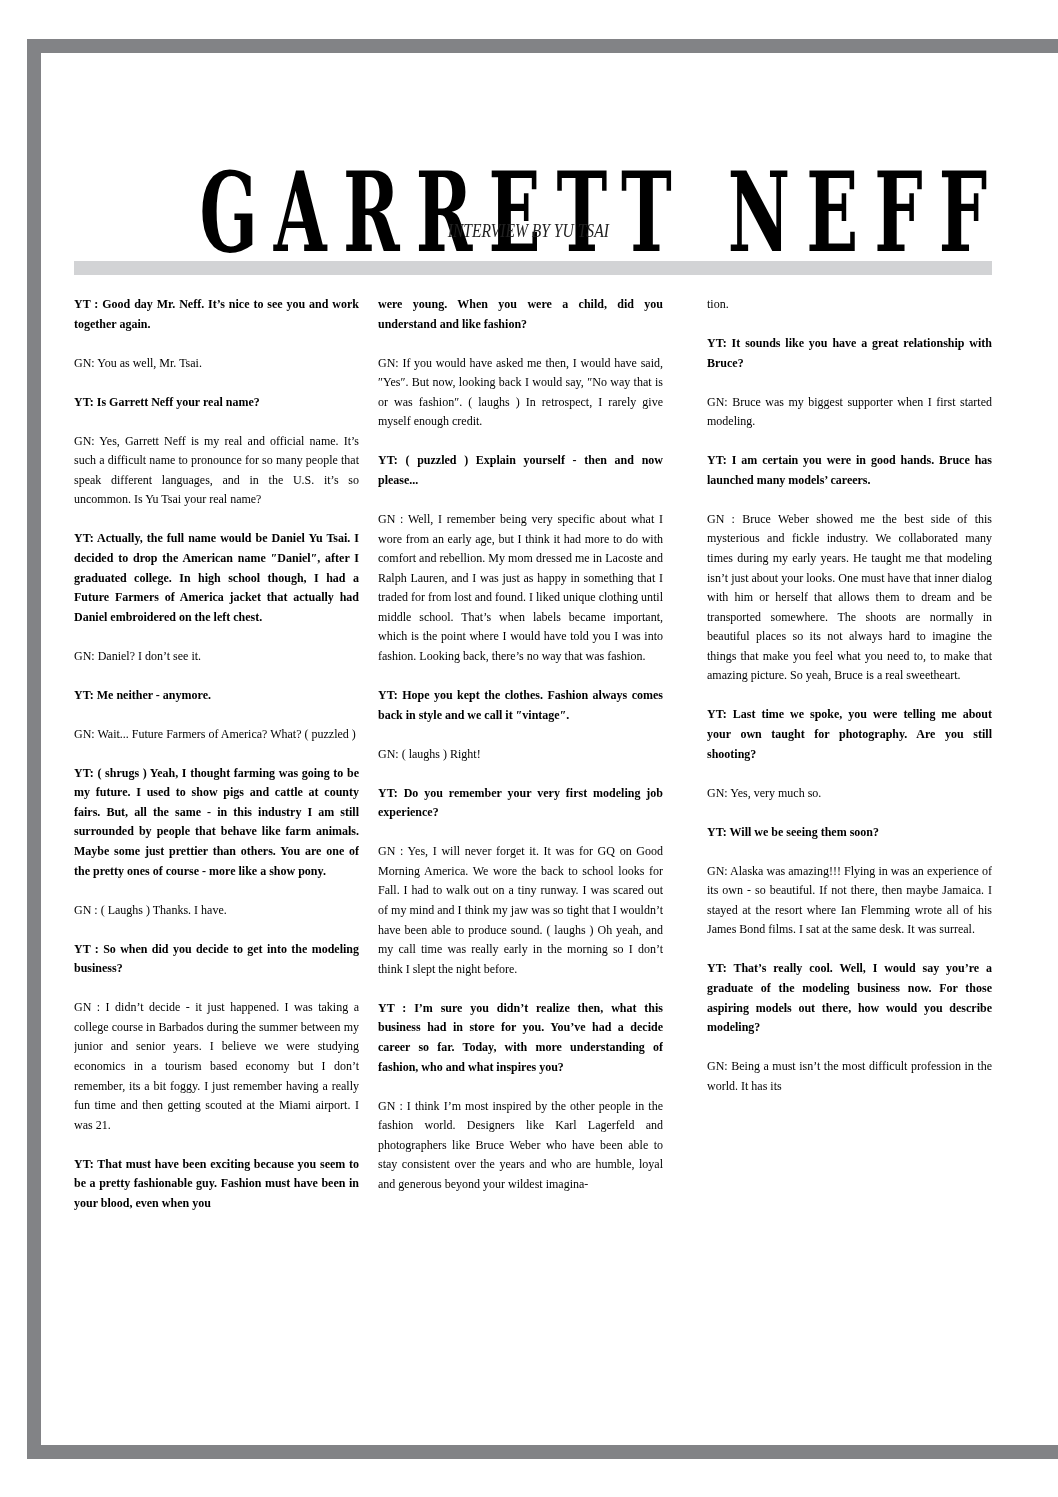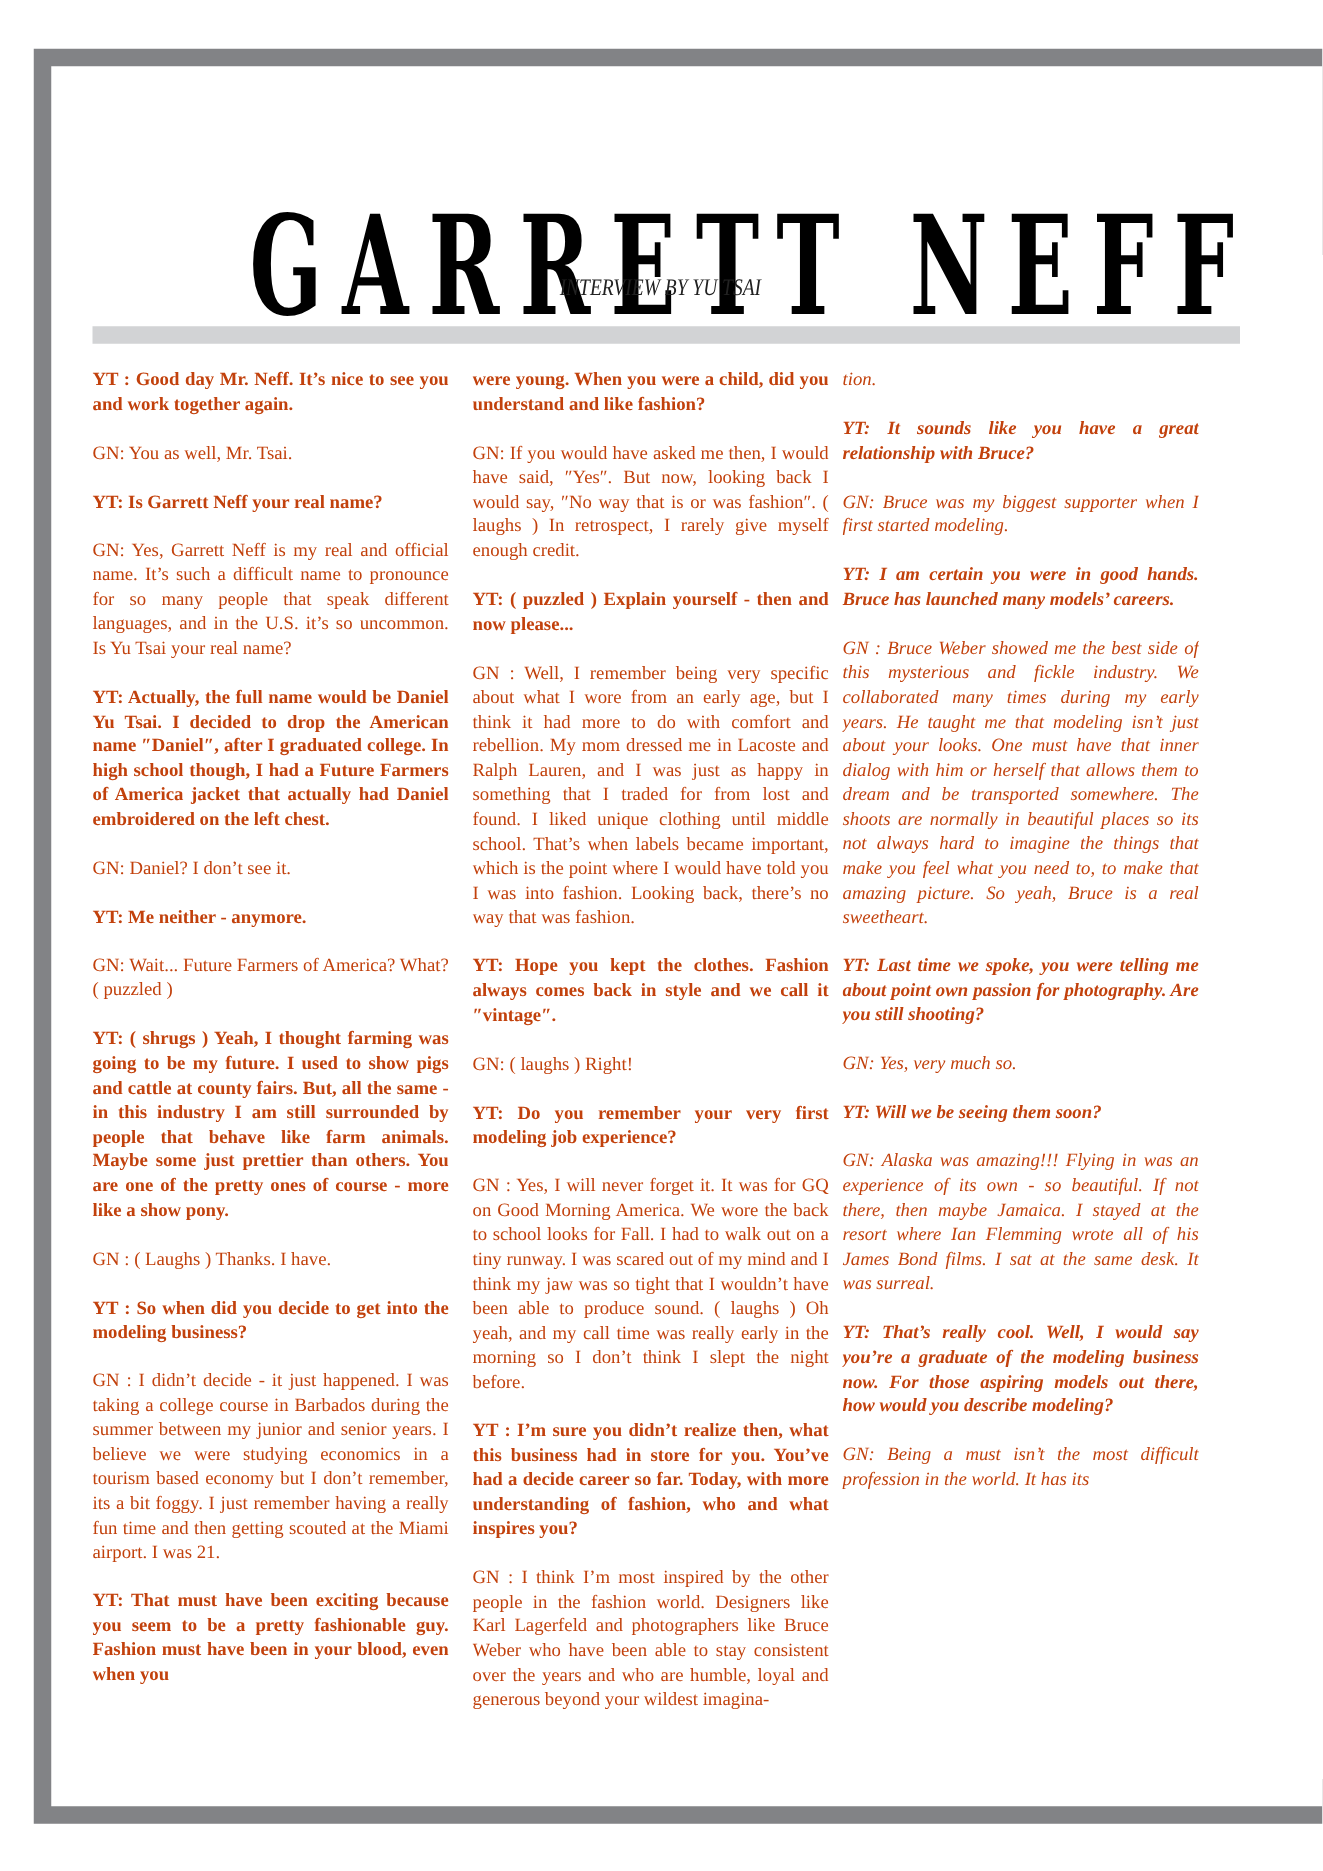--- a/index.html
+++ b/index.html
@@ -25,26 +25,26 @@
     font-size: 19px; color: #222;
     transform: scaleX(0.82); transform-origin: 525px 0;
     white-space: nowrap;
   }
   .divider {
     position: absolute; left: 74px; top: 261px; width: 918px; height: 14px;
     background: #d2d3d5;
   }
   .col {
     position: absolute; top: 295px; width: 285px; height: 1140px; overflow: hidden;
-    font-family: "Liberation Serif", serif; font-size: 15px; line-height: 19.6px;
-    color: #c2410c; text-align: justify;
+    font-family: "Liberation Serif", serif; font-size: 12px; line-height: 19.6px;
+    color: #000000; text-align: justify;
   }
   .col1 { left: 74px; }
   .col2 { left: 378px; }
-  .col3 { left: 674px; font-style: italic; }
+  .col3 { left: 707px; }
   .col p { margin: 0 0 19.4px 0; }
   .col p.q { font-weight: bold; }
 </style>
 </head>
 <body>
 
 <div class="frame"></div>
 <div class="page"></div>
 
 <h1 class="title">GARRETT NEFF</h1>
@@ -77,19 +77,19 @@
     <p class="a">GN : Yes, I will never forget it. It was for GQ on Good Morning America. We wore the back to school looks for Fall. I had to walk out on a tiny runway.  I was scared out of my mind and I think my jaw was so tight that I wouldn’t have been able to produce sound. ( laughs ) Oh yeah, and my call time was really early in the morning so I don’t think I slept the night before.</p>
     <p class="q">YT : I’m sure you didn’t realize then, what this business had in store for you. You’ve had a decide career so far. Today, with more understanding of fashion, who and what inspires you?</p>
     <p class="a">GN : I think I’m most inspired by the other people in the fashion world. Designers like Karl Lagerfeld and photographers like Bruce Weber who have been able to stay consistent over the years and who are humble, loyal and generous beyond your wildest imagina-</p>
   </div>
 <div class="col col3">
     <p class="a">tion.</p>
     <p class="q">YT: It sounds like you have a great relationship with Bruce?</p>
     <p class="a">GN: Bruce was my biggest supporter when I first started modeling.</p>
     <p class="q">YT: I am certain you were in good hands. Bruce has launched many models’ careers.</p>
     <p class="a">GN : Bruce Weber showed me the best side of this mysterious and fickle industry. We collaborated many times during my early years. He taught me that modeling isn’t just about your looks. One must have that inner dialog with him or herself that allows them to dream and be transported somewhere. The shoots are normally in beautiful places so its not always hard to imagine the things that make you feel what you need to, to make that amazing picture. So yeah, Bruce is a real sweetheart.</p>
-    <p class="q">YT: Last time we spoke, you were telling me about point own passion for photography. Are you still shooting?</p>
+    <p class="q">YT: Last time we spoke, you were telling me about your own taught for photography. Are you still shooting?</p>
     <p class="a">GN: Yes, very much so.</p>
     <p class="q">YT: Will we be seeing them soon?</p>
     <p class="a">GN: Alaska was amazing!!! Flying in was an experience of its own - so beautiful. If not there, then maybe Jamaica. I stayed at the resort where Ian Flemming wrote all of his James Bond films. I sat at the same desk. It was surreal.</p>
     <p class="q">YT: That’s really cool. Well, I would say you’re a graduate of the modeling business now. For those aspiring models out there, how would you describe modeling?</p>
     <p class="a">GN: Being a must isn’t the most difficult profession in the world. It has its</p>
   </div>
 
 </body></html>

